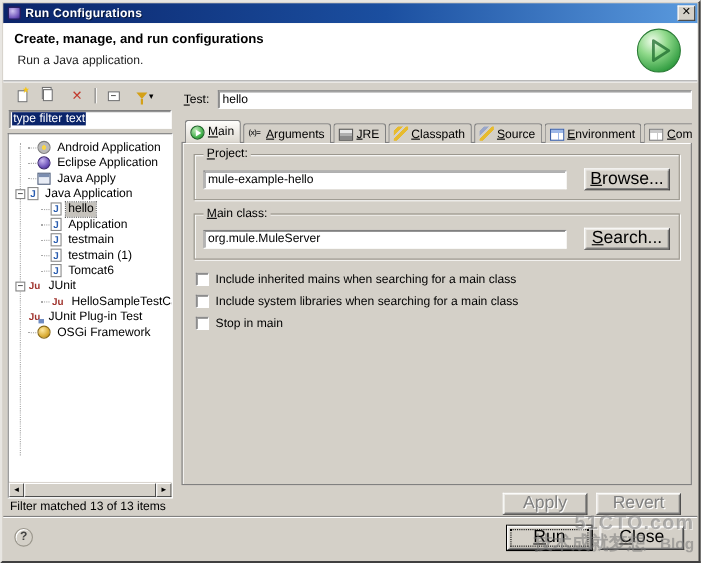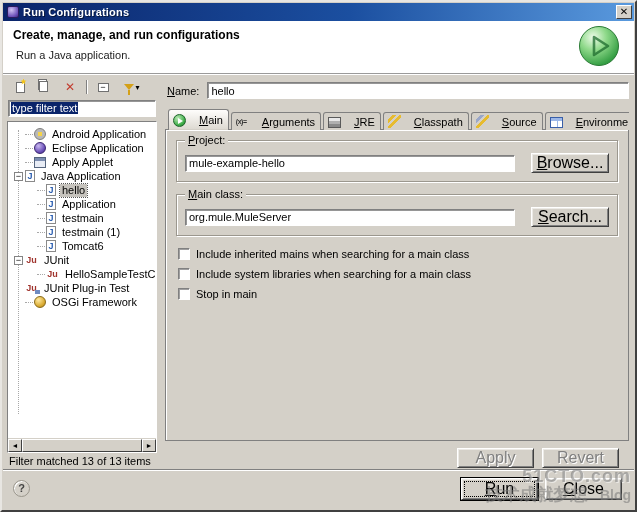--- a/index.html
+++ b/index.html
@@ -85,21 +85,21 @@
   .sarrow{width:14px;background:#d4d0c8;border:1px solid;border-color:#fff #404040 #404040 #fff;
     font-size:7px;line-height:11px;text-align:center;color:#000;cursor:pointer;flex:none;}
   .sthumb{flex:1;margin:0;background:#d4d0c8;border:1px solid;border-color:#fff #404040 #404040 #fff;cursor:grab;}
   .lstatus{height:15px;font-size:11px;color:#000;padding:2px 0 0 2px;white-space:nowrap;}
   
   .right{flex:1;display:flex;flex-direction:column;min-width:0;}
   .namerow{display:flex;align-items:center;gap:8px;margin:4px 0 10px 2px;}
   .namerow label{font-size:11px;}
   .namerow input{flex:1;}
   .tabs{display:flex;align-items:flex-end;height:21px;padding-left:3px;position:relative;z-index:2;white-space:nowrap;overflow:hidden;}
-  .tab{display:flex;align-items:center;gap:13px;font-size:11px;padding:2px 5px 2px 4px;
+  .tab{display:flex;align-items:center;gap:3px;font-size:11px;padding:2px 5px 2px 4px;
     background:#d4d0c8;border:1px solid #808080;border-bottom:none;border-radius:3px 3px 0 0;
     margin-right:2px;height:18px;cursor:pointer;color:#000;}
   .tab.sel{background:linear-gradient(#fefdfb,#dcd8d0);height:21px;position:relative;}
   .tab.sel::after{content:"";position:absolute;left:0;right:0;bottom:-1px;height:2px;background:#d4d0c8;}
   .tabicon{width:13px;height:13px;flex:none;position:relative;display:inline-block;}
   .ti-main{border-radius:50%;background:radial-gradient(circle at 35% 30%,#bdeab7,#3fae49 65%,#20702c);border:1px solid #1d6428;}
   .ti-main::after{content:"";position:absolute;left:4px;top:3px;width:0;height:0;
     border-left:5px solid #fff;border-top:3px solid transparent;border-bottom:3px solid transparent;}
   .ti-args{font-size:7px;font-weight:bold;color:#333;line-height:13px;letter-spacing:-.5px;}
   .ti-jre{background:linear-gradient(#e8e8e8 0 3px,#b0b0b0 3px 6px,#8a8a8a 6px 9px,#6f6f6f 9px);border:1px solid #5a5a5a;height:11px;margin-top:1px;}
@@ -204,21 +204,21 @@
             <span class="tlabel">Android Application</span>
           </div>
           <div class="trow l0 noexp">
             <span class="dots"></span>
             <span class="ticn i-eclipse"></span>
             <span class="tlabel">Eclipse Application</span>
           </div>
           <div class="trow l0 noexp">
             <span class="dots"></span>
             <span class="ticn i-applet"></span>
-            <span class="tlabel">Apply Applet</span>
+            <span class="tlabel">Java Apply</span>
           </div>
           <div class="trow l0">
             <span class="expbox">−</span>
             <span class="ticn i-jpage">J</span>
             <span class="tlabel">Java Application</span>
           </div>
           <div class="trow l1">
             <span class="dots"></span>
             <span class="ticn i-jpage">J</span>
             <span class="tlabel selected">hello</span>
@@ -267,21 +267,21 @@
           <span class="sarrow">◄</span>
           <span class="sthumb"></span>
           <span class="sarrow">►</span>
         </div>
       </div>
       <div class="lstatus">Filter matched 13 of 13 items</div>
     </div>
 
     <div class="right">
       <div class="namerow">
-        <label class="mn">Name:</label>
+        <label class="mn">Test:</label>
         <input class="field sunken" type="text" value="hello" style="">
       </div>
 
       <div class="tabs">
         <div class="tab sel">
           <span class="tabicon ti-main"></span>
           <span class="mn">Main</span>
         </div>
         <div class="tab">
           <span class="tabicon ti-args">(x)=</span>

